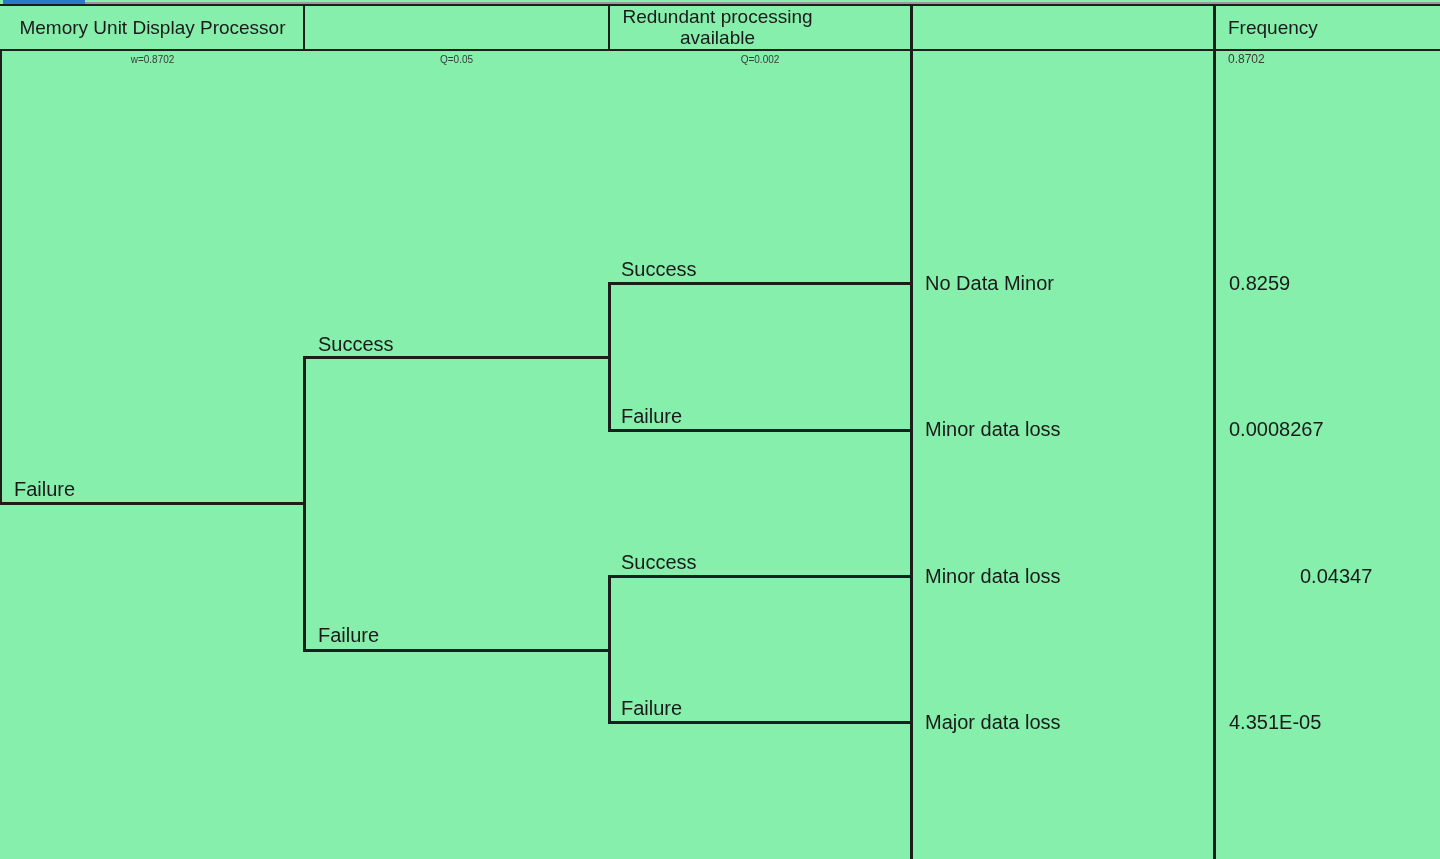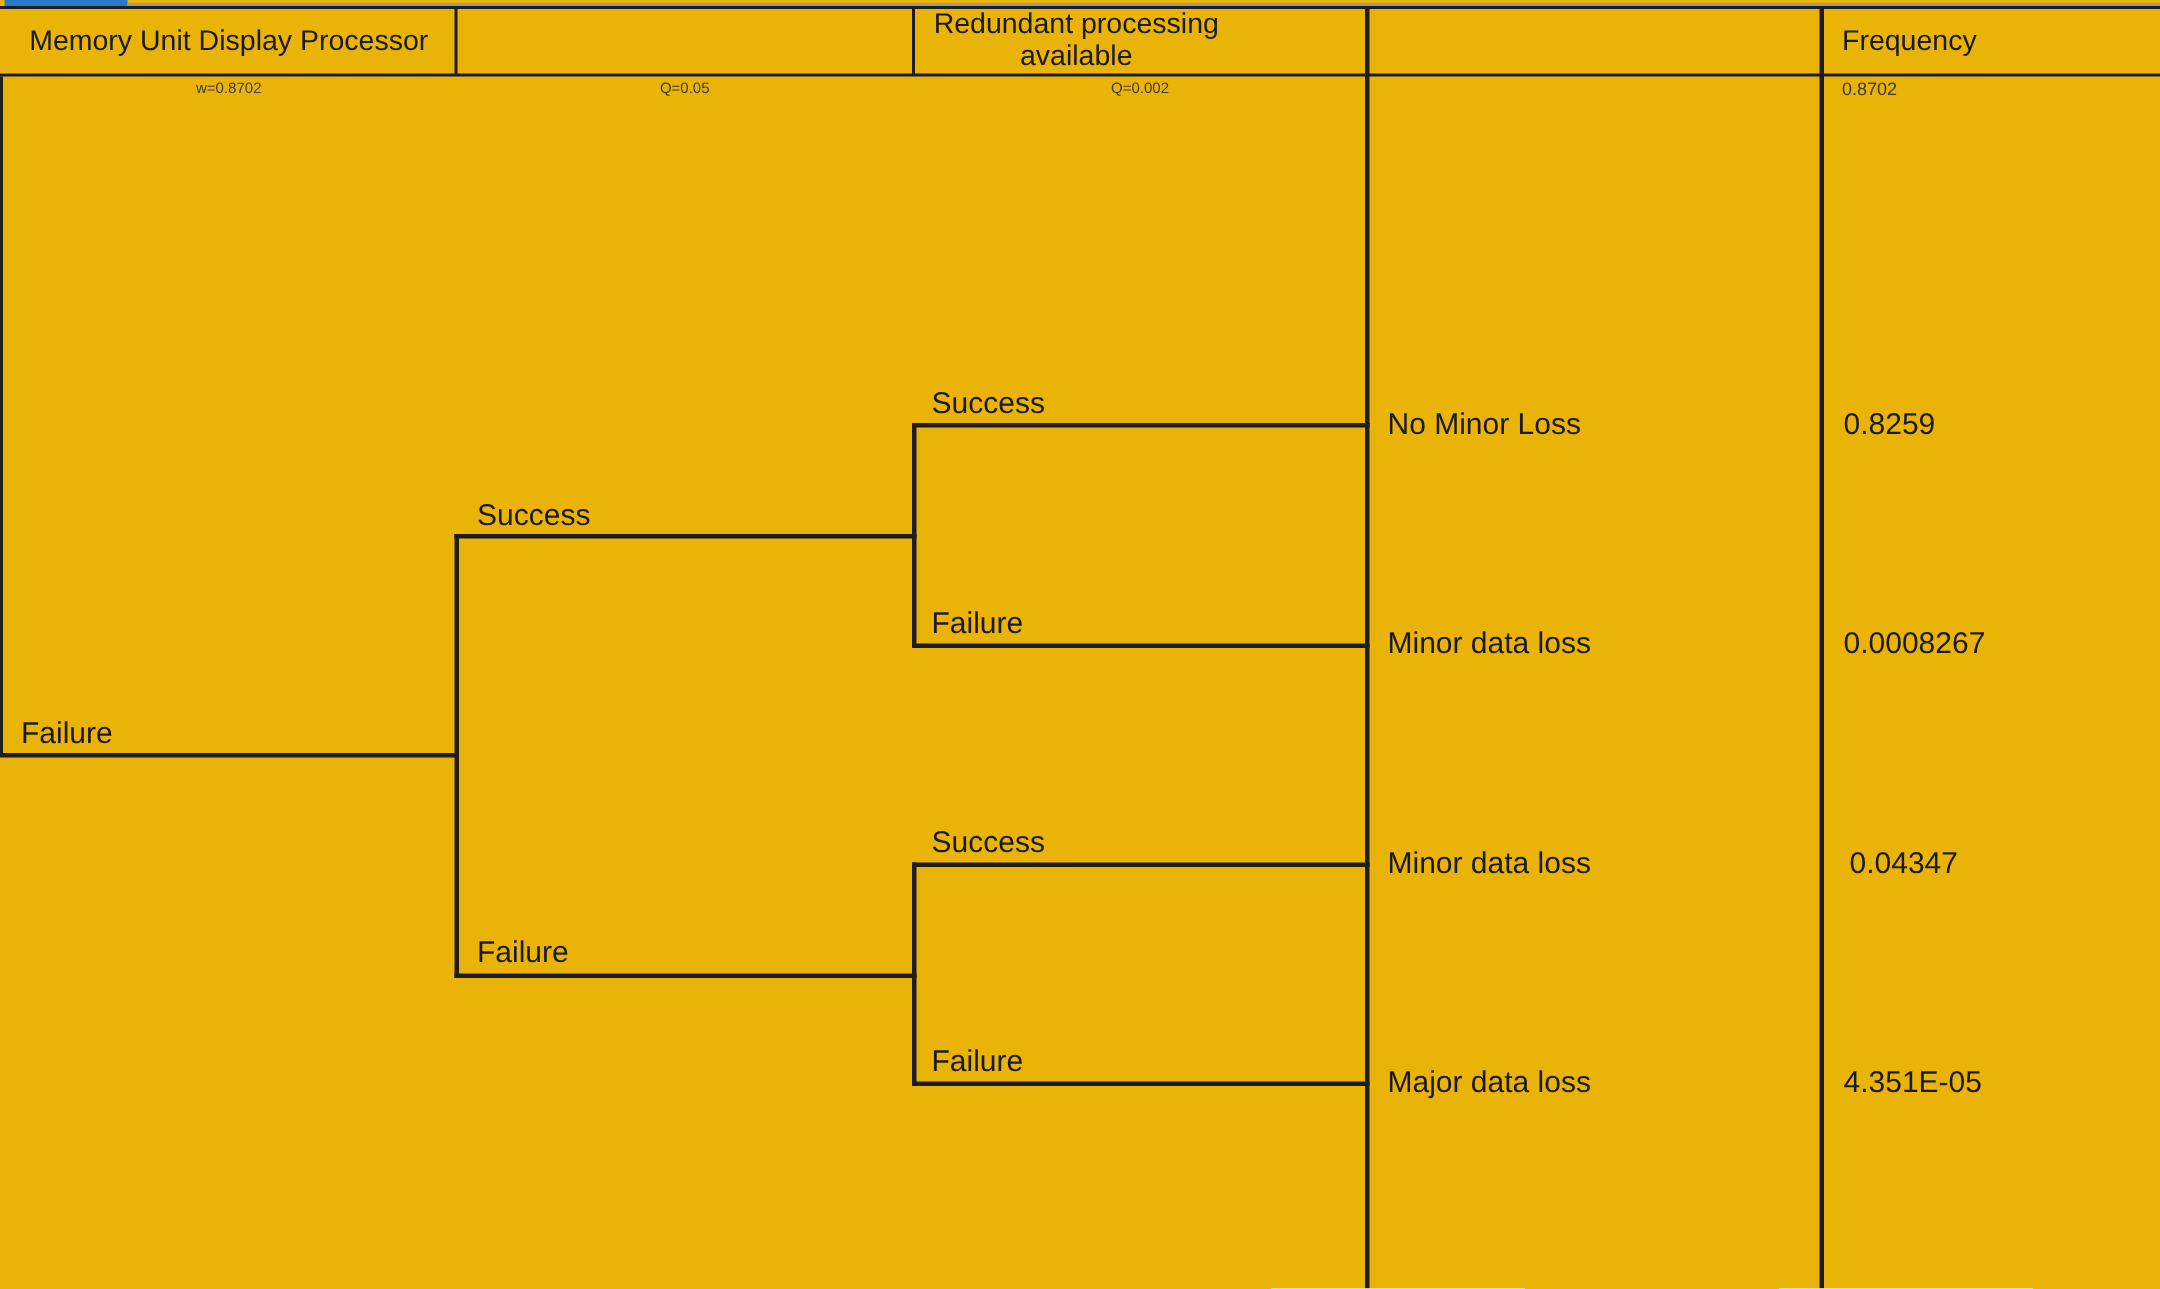--- a/index.html
+++ b/index.html
@@ -8,21 +8,21 @@
     background: #ffffff;
   }
   body {
     font-family: "Liberation Sans", sans-serif;
     color: #1a1a1a;
   }
   #page {
     position: relative;
     width: 1440px;
     height: 859px;
-    background: #eab308;
+    background: #86efac;
     overflow: hidden;
   }
 
   
   .top-sliver {
     position: absolute;
     left: 3px;
     top: 0px;
     width: 82px;
     height: 4px;
@@ -143,23 +143,23 @@
 
   <div class="branch-label" style="left:318px; top:333px;">Success</div>
   <div class="branch-label" style="left:318px; top:624px;">Failure</div>
 
   <div class="branch-label" style="left:621px; top:258px;">Success</div>
   <div class="branch-label" style="left:621px; top:405px;">Failure</div>
 
   <div class="branch-label" style="left:621px; top:551px;">Success</div>
   <div class="branch-label" style="left:621px; top:697px;">Failure</div>
 
-  <div class="cell-text" style="left:925px; top:272px;">No Minor Loss</div>
+  <div class="cell-text" style="left:925px; top:272px;">No Data Minor</div>
   <div class="cell-text" style="left:925px; top:418px;">Minor data loss</div>
   <div class="cell-text" style="left:925px; top:565px;">Minor data loss</div>
   <div class="cell-text" style="left:925px; top:711px;">Major data loss</div>
 
   <div class="cell-text" style="left:1229px; top:272px;text-align:center;">0.8259</div>
   <div class="cell-text" style="left:1229px; top:418px;">0.0008267</div>
-  <div class="cell-text" style="left:1233px; top:565px;">0.04347</div>
+  <div class="cell-text" style="left:1300px; top:565px;">0.04347</div>
   <div class="cell-text" style="left:1229px; top:711px;">4.351E-05</div>
 
 </div>
 
 </body></html>

